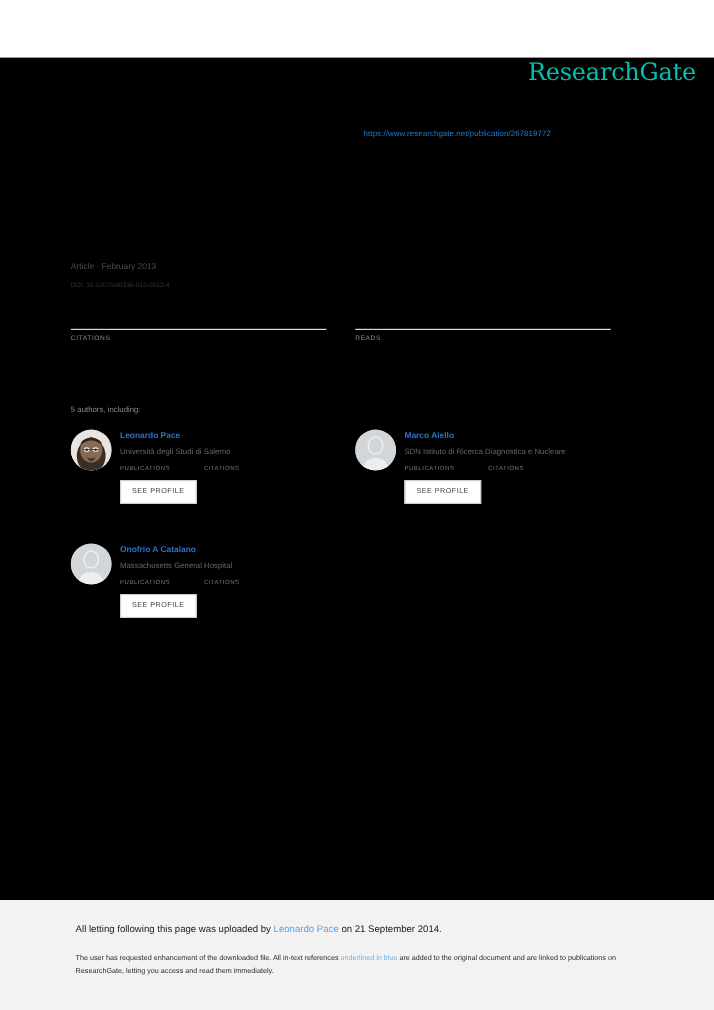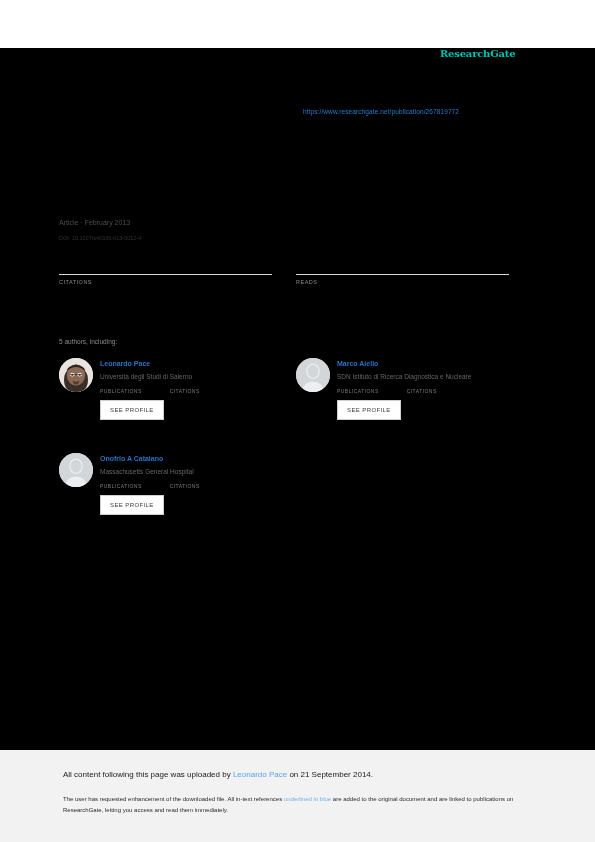--- a/index.html
+++ b/index.html
@@ -18,21 +18,21 @@
   }
   .light-footer {
     position:absolute; left:0; top:750px; width:595px; height:92px;
     background:#f2f2f2;
   }
 
   
   .rg-logo {
     position:absolute; left:440px; top:48px;
     font-family:"DejaVu Serif", serif;
-    font-size:10px; font-weight:bold;
+    font-size:20px; font-weight:normal;
     color:#00c2b2; letter-spacing:-0.2px;
     white-space:nowrap;
   }
 
   
   .rg-url {
     position:absolute; left:303px; top:108px;
     font-size:6.5px; color:#1f7fd4; white-space:nowrap;
     letter-spacing:0.1px;
   }
@@ -230,20 +230,20 @@
         <div class="as-item">
           <div class="as-num"></div>
           <div class="as-label">CITATIONS</div>
         </div>
       </div>
       <div class="see-profile">SEE PROFILE</div>
     </div>
   </div>
 
   <div class="footer-line1">
-    <span>All content following this page was uploaded by </span><span class="lnk">Leonardo Pace</span><span> on 21 September 2014.</span>
+    <span>All letting following this page was uploaded by </span><span class="lnk">Leonardo Pace</span><span> on 21 September 2014.</span>
   </div>
 
   <div class="footer-line2">
     <span>The user has requested enhancement of the downloaded file. All in-text references </span><span class="lnk">underlined in blue</span><span> are added to the original document and are linked to publications on ResearchGate, letting you access and read them immediately.</span>
   </div>
 
 </div>
 
 </body></html>

